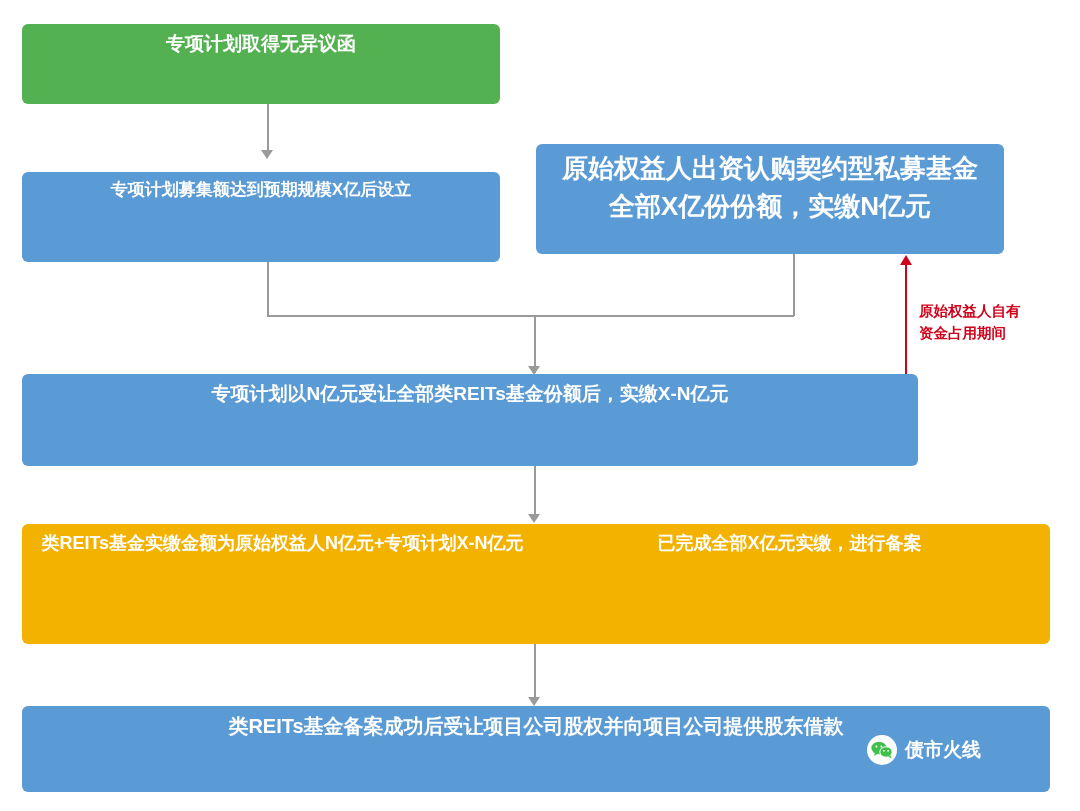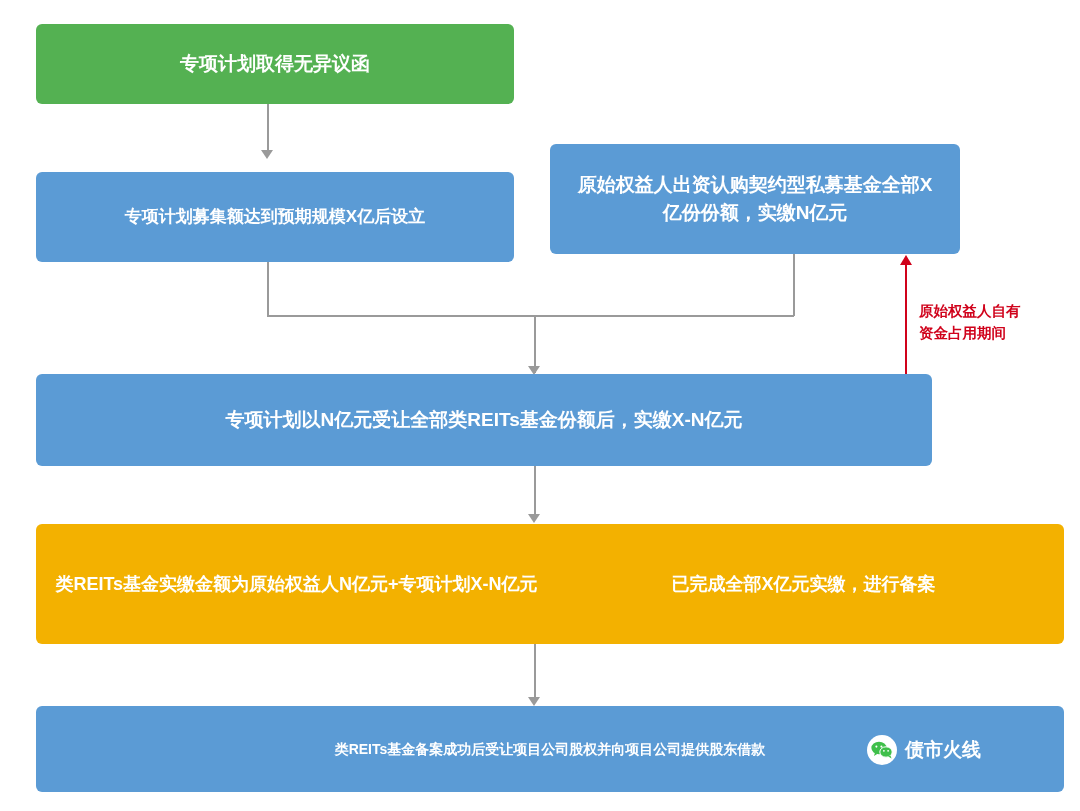--- a/index.html
+++ b/index.html
@@ -16,28 +16,27 @@
   #canvas {
     position: relative;
     width: 1080px;
     height: 811px;
   }
   .node {
     position: absolute;
     box-sizing: border-box;
     border-radius: 6px;
     display: flex;
-    align-items: center;
+    align-items: flex-start;
     justify-content: center;
     text-align: center;
     color: #ffffff;
     font-weight: bold;
     line-height: 1.45;
     padding: 6px 14px;
-    margin-left: 14px;
   }
   .node span {
     display: block;
     width: 100%;
   }
   .green  { background: #54b152; }
   .blue   { background: #5b9bd5; }
   .orange { background: #f3b100; }
 
   
@@ -137,34 +136,34 @@
   </div>
 
   <div class="node green" style="left:22px; top:24px; width:478px; height:80px; font-size:19px;">
     <span>专项计划取得无异议函</span>
   </div>
 
   <div class="node blue" style="left:22px; top:172px; width:478px; height:90px; font-size:17px;">
     <span>专项计划募集额达到预期规模X亿后设立</span>
   </div>
 
-  <div class="node blue" style="left:536px; top:144px; width:410px; height:110px; font-size:19px; padding:6px 22px;">
+  <div class="node blue" style="left:536px; top:144px; width:468px; height:110px; font-size:26px; padding:6px 22px;">
     <span>原始权益人出资认购契约型私募基金全部X亿份份额，实缴N亿元</span>
   </div>
 
   <div class="node blue" style="left:22px; top:374px; width:896px; height:92px; font-size:19px;">
     <span>专项计划以N亿元受让全部类REITs基金份额后，实缴X-N亿元</span>
   </div>
 
   <div class="node orange" style="left:22px; top:524px; width:1028px; height:120px; font-size:18px; flex-direction:row; gap:14px;">
     <span>类REITs基金实缴金额为原始权益人N亿元+专项计划X-N亿元</span>
     <span>已完成全部X亿元实缴，进行备案</span>
   </div>
 
-  <div class="node blue" style="left:22px; top:706px; width:1028px; height:86px; font-size:14px;">
+  <div class="node blue" style="left:22px; top:706px; width:1028px; height:86px; font-size:20px;">
     <span>类REITs基金备案成功后受让项目公司股权并向项目公司提供股东借款</span>
   </div>
 
   <div class="watermark" style="left:867px; top:735px;">
     <span class="wechat-badge">
       <svg width="22" height="18" viewBox="0 0 22 18" aria-hidden="true">
         <ellipse cx="8" cy="7" rx="7.6" ry="6.2" fill="#3fbf4a"></ellipse>
         <polygon points="4,11.6 3,15 6.6,12.8" fill="#3fbf4a"></polygon>
         <circle cx="5.4" cy="5.6" r="1.05" fill="#ffffff"></circle>
         <circle cx="10.4" cy="5.6" r="1.05" fill="#ffffff"></circle>

